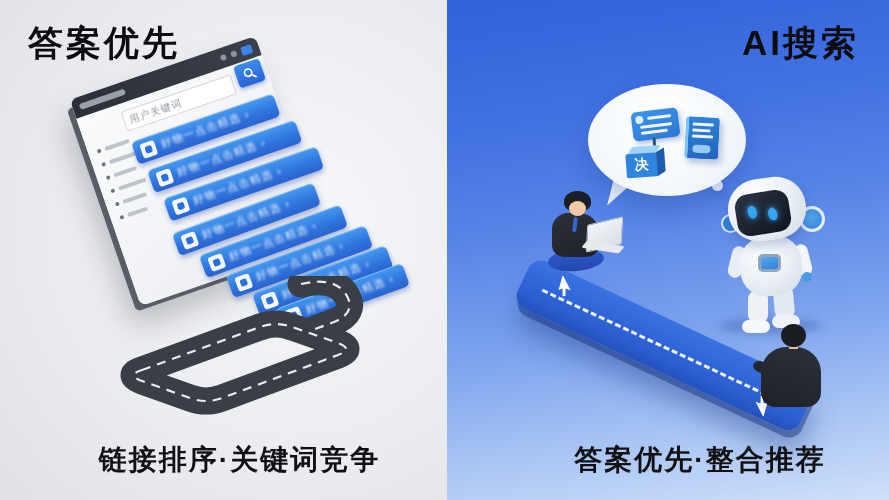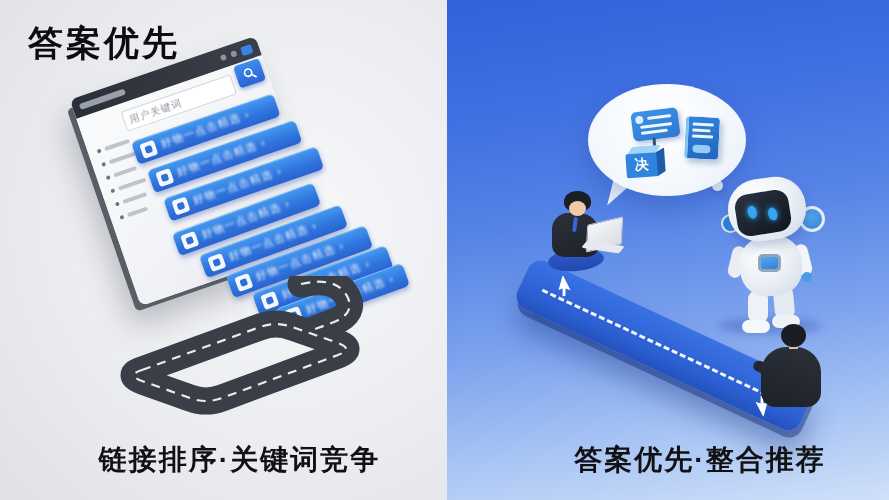--- a/index.html
+++ b/index.html
@@ -198,20 +198,21 @@
 </style>
 </head>
 <body>
 
 <div id="canvas">
 
   <div class="panel-left"></div>
   <div class="panel-right"></div>
 
   <div class="title title-left">答案优先</div>
+  <div class="title title-right">AI搜索</div>
 
   <div class="browser">
     <div class="browser-titlebar">
       <div class="titlebar-pill"></div>
       <div class="titlebar-spacer"></div>
       <div class="titlebar-dot"></div>
       <div class="titlebar-dot"></div>
       <div class="titlebar-app"></div>
     </div>
     <div class="browser-body">

